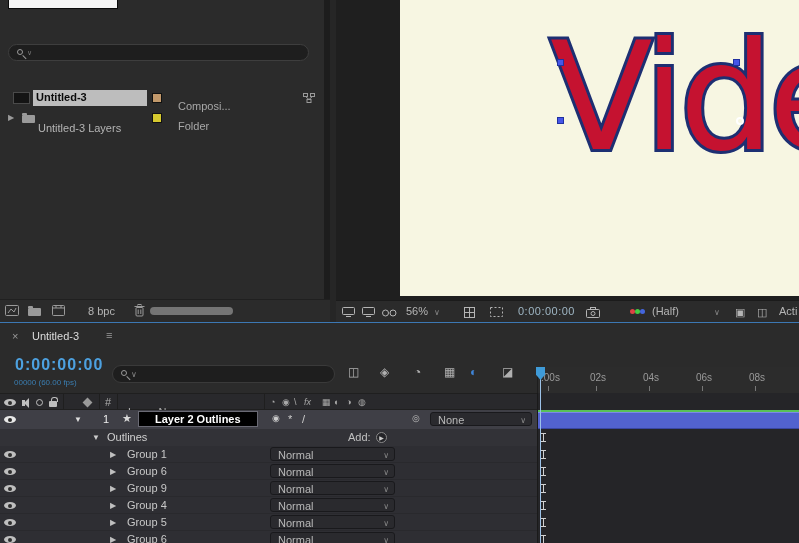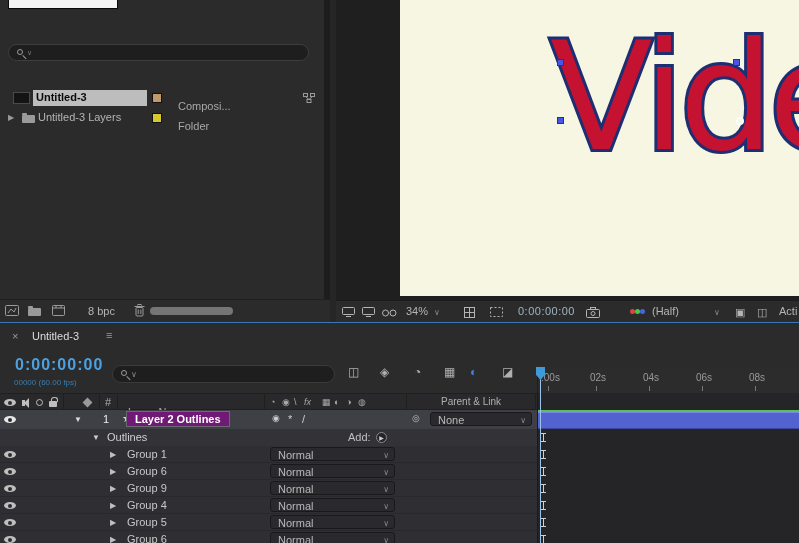--- a/index.html
+++ b/index.html
@@ -22,21 +22,21 @@
   .thumb{position:absolute;left:13px;top:3px;width:17px;height:12px;background:#141414;border:1px solid #4a4a4a}
   .pname-sel{position:absolute;left:33px;top:1px;width:114px;height:16px;background:#bdbdbd;color:#0a0a0a;font-weight:bold;padding:1px 0 0 3px}
   .swatch{position:absolute;left:152px;top:4px;width:10px;height:10px;border:1px solid #111}
   .sw-tan{background:#c2996b}
   .sw-yellow{background:#d6c92f}
   .ptype{position:absolute;left:178px;top:11px;color:#a8a8a8}
   .compicon{position:absolute;left:303px;top:4px}
   .tri{position:absolute;font-size:8px;color:#9a9a9a}
   .folder{position:absolute;left:22px;top:6px;width:13px;height:8px;background:#9a9a9a;border-radius:1px}
   .folder::before{content:'';position:absolute;top:-2px;left:0;width:5px;height:2px;background:#9a9a9a;border-radius:1px 1px 0 0}
-  .pname2{position:absolute;left:38px;top:2px;color:#b5b5b5}
+  .pname2{position:absolute;left:38px;top:13px;color:#b5b5b5}
   .pfooter{position:absolute;left:0;top:299px;width:330px;height:23px;background:#2b2b2b;border-top:1px solid #202020}
   .bpc{position:absolute;left:88px;top:5px;color:#b5b5b5}
   .pill{position:absolute;left:150px;top:7px;width:83px;height:8px;background:#757575;border-radius:4px}
 
   
   .eye{position:absolute;width:12px;height:7px;background:#bfbfbf;border-radius:50%}
   .eye::after{content:'';position:absolute;left:4px;top:1.5px;width:4px;height:4px;border-radius:50%;background:#2d2d2d}
   .eye.bright{background:#e8e8e8}
   .spk{position:absolute;width:3px;height:6px;background:#bfbfbf;margin-top:2px}
   .spk::after{content:'';position:absolute;left:3px;top:-2px;border-left:5px solid #bfbfbf;border-top:5px solid transparent;border-bottom:5px solid transparent;transform:scaleX(-1);margin-left:-1px}
@@ -69,21 +69,21 @@
   .tlicon{position:absolute;top:42px;font-size:12px;color:#b0b0b0}
   .tlicon.blue{color:#3f85d8}
   .ruler{position:absolute;left:537px;top:44px;width:262px;height:26px;background:#2c2c2c;border-left:1px solid #1e1e1e}
   .rlabel{position:absolute;top:5px;font-size:10px;color:#9a9a9a}
   .rtick{position:absolute;top:19px;width:1px;height:5px;background:#777}
   .hrow{position:absolute;left:0;top:70px;width:537px;height:17px;background:#29292c;border-top:1px solid #1f1f1f;border-bottom:1px solid #1f1f1f;color:#adadad}
   .vdiv{position:absolute;top:0;bottom:0;width:1px;background:#1f1f1f}
   .swg{position:absolute;top:3px;font-size:9px;color:#a8a8a8}
   .pl-head{position:absolute;left:406px;top:0;width:130px;height:16px;border-left:1px solid #1f1f1f;border-right:1px solid #1f1f1f;text-align:center;padding-top:2px;font-size:10px;color:#b0b0b0}
   .trow-layer{position:absolute;left:0;top:87px;width:537px;height:19px;background:#3f3f46}
-  .lname{position:absolute;left:126px;top:1px;background:#701a75;border:1px solid #6a6a74;padding:1px 8px;font-weight:bold;color:#fff}
+  .lname{position:absolute;left:138px;top:1px;background:#000000;border:1px solid #6a6a74;padding:1px 16px;font-weight:bold;color:#fff}
   .dd{position:absolute;height:14px;background:#2a2a2e;border:1px solid #19191c;border-radius:3px;color:#b8b8b8}
   .dd .lbl{position:absolute;left:7px;top:1px}
   .dd .chev{position:absolute;right:5px;top:3px}
   .trow-contents{position:absolute;left:0;top:106px;width:537px;height:17px;background:#323237}
   .addbtn{position:absolute;left:376px;top:3px;width:11px;height:11px;border:1px solid #8a8a8a;border-radius:50%;background:#242428;font-size:6px;color:#ccc;text-align:center;line-height:10px}
   .grow{position:absolute;left:0;width:537px;height:17px;background:#2e2e33;border-bottom:1px solid #29292d}
   .grow .tri{left:110px;top:4px;color:#c0c0c0}
   .grow .glabel{position:absolute;left:127px;top:2px;color:#c8c8c8}
   .graph{position:absolute;left:537px;top:70px;width:262px;height:151px;background:#252528;border-left:1px solid #1a1a1a}
   .cacheline{position:absolute;left:0;top:17px;width:262px;height:2px;background:#58c158}
@@ -185,21 +185,21 @@
             <rect x="0.5" y="0.5" width="12" height="7" rx="1" fill="none" stroke="#b5b5b5"></rect>
             <line x1="4" y1="9.5" x2="9" y2="9.5" stroke="#b5b5b5"></line>
           </svg>
       </span>
       <span class="ct" style="left:46px;top:8px">
         <svg width="15" height="8">
             <circle cx="3.5" cy="4" r="3" fill="none" stroke="#b5b5b5"></circle>
             <circle cx="11" cy="4" r="3" fill="none" stroke="#b5b5b5"></circle>
           </svg>
       </span>
-      <span class="ct" style="left:70px">34%</span>
+      <span class="ct" style="left:70px">56%</span>
       <span class="ct chev" style="left:98px;top:7px">∨</span>
       <span class="ct" style="left:128px;top:6px">
         <svg width="11" height="11">
             <rect x="0.5" y="0.5" width="10" height="10" fill="none" stroke="#b5b5b5"></rect>
             <line x1="5.5" y1="0.5" x2="5.5" y2="10.5" stroke="#b5b5b5"></line>
             <line x1="0.5" y1="5.5" x2="10.5" y2="5.5" stroke="#b5b5b5"></line>
           </svg>
       </span>
       <span class="ct" style="left:154px;top:6px">
         <svg width="13" height="10">
@@ -272,21 +272,20 @@
       <span class="abs" style="left:128px;top:12px;color:#b0b0b0">Layer Name</span>
       <span class="vdiv" style="left:264px"></span>
       <span class="swg" style="left:270px">◔</span>
       <span class="swg" style="left:282px">◉</span>
       <span class="swg" style="left:294px">\</span>
       <span class="swg" style="left:304px;font-style:italic">fx</span>
       <span class="swg" style="left:322px">▦</span>
       <span class="swg" style="left:334px">◐</span>
       <span class="swg" style="left:346px">◑</span>
       <span class="swg" style="left:358px">◍</span>
-      <span class="pl-head">Parent &amp; Link</span>
     </div>
 
     <div class="trow-layer">
       <span class="eye bright" style="left:4px;top:6px"></span>
       <span class="tri" style="left:74px;top:5px;color:#ddd">▼</span>
       <span class="abs" style="left:103px;top:3px;color:#eee">1</span>
       <span class="abs" style="left:122px;top:2px;color:#d8d8d8">★</span>
       <span class="lname">Layer 2 Outlines</span>
       <span class="abs" style="left:272px;top:3px;color:#ccc;font-size:9px">◉</span>
       <span class="abs" style="left:288px;top:3px;color:#ccc">*</span>

